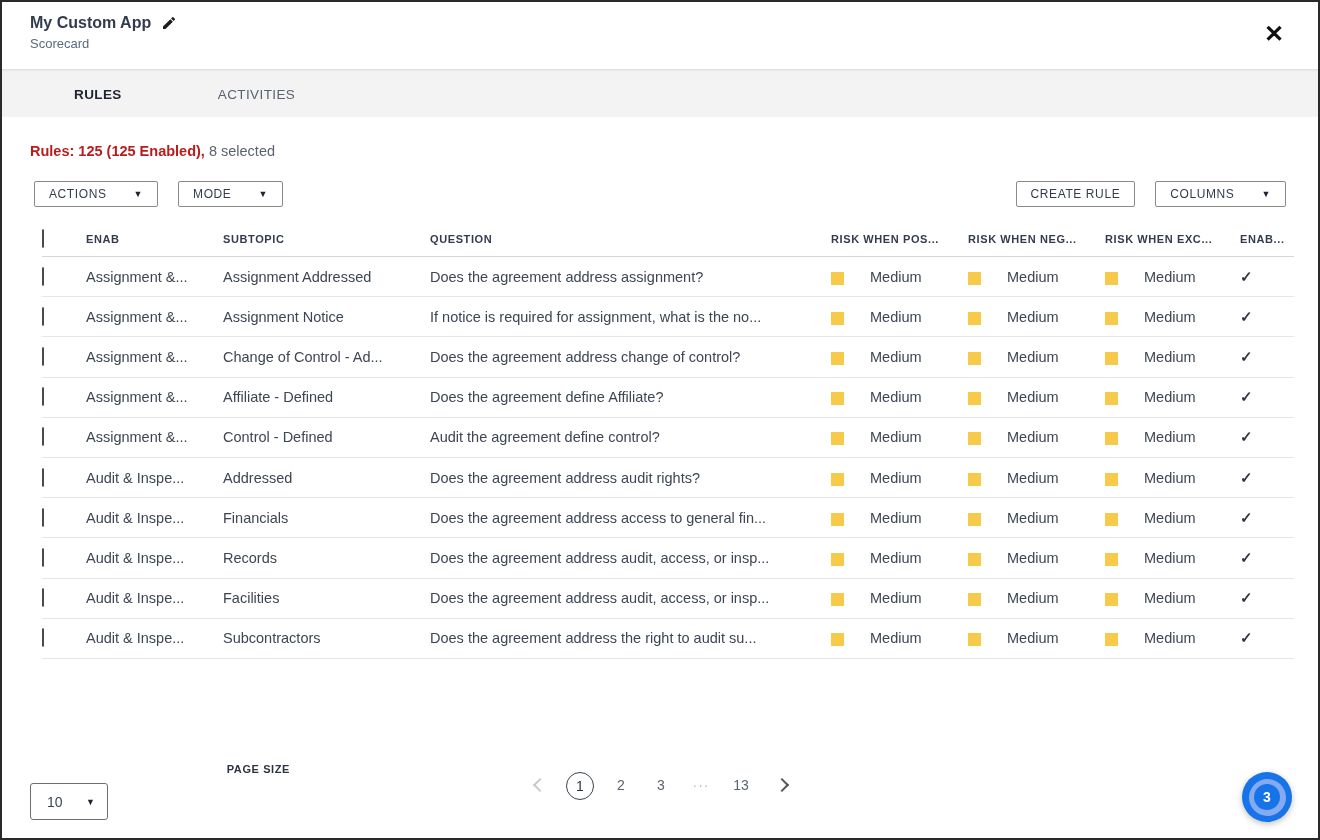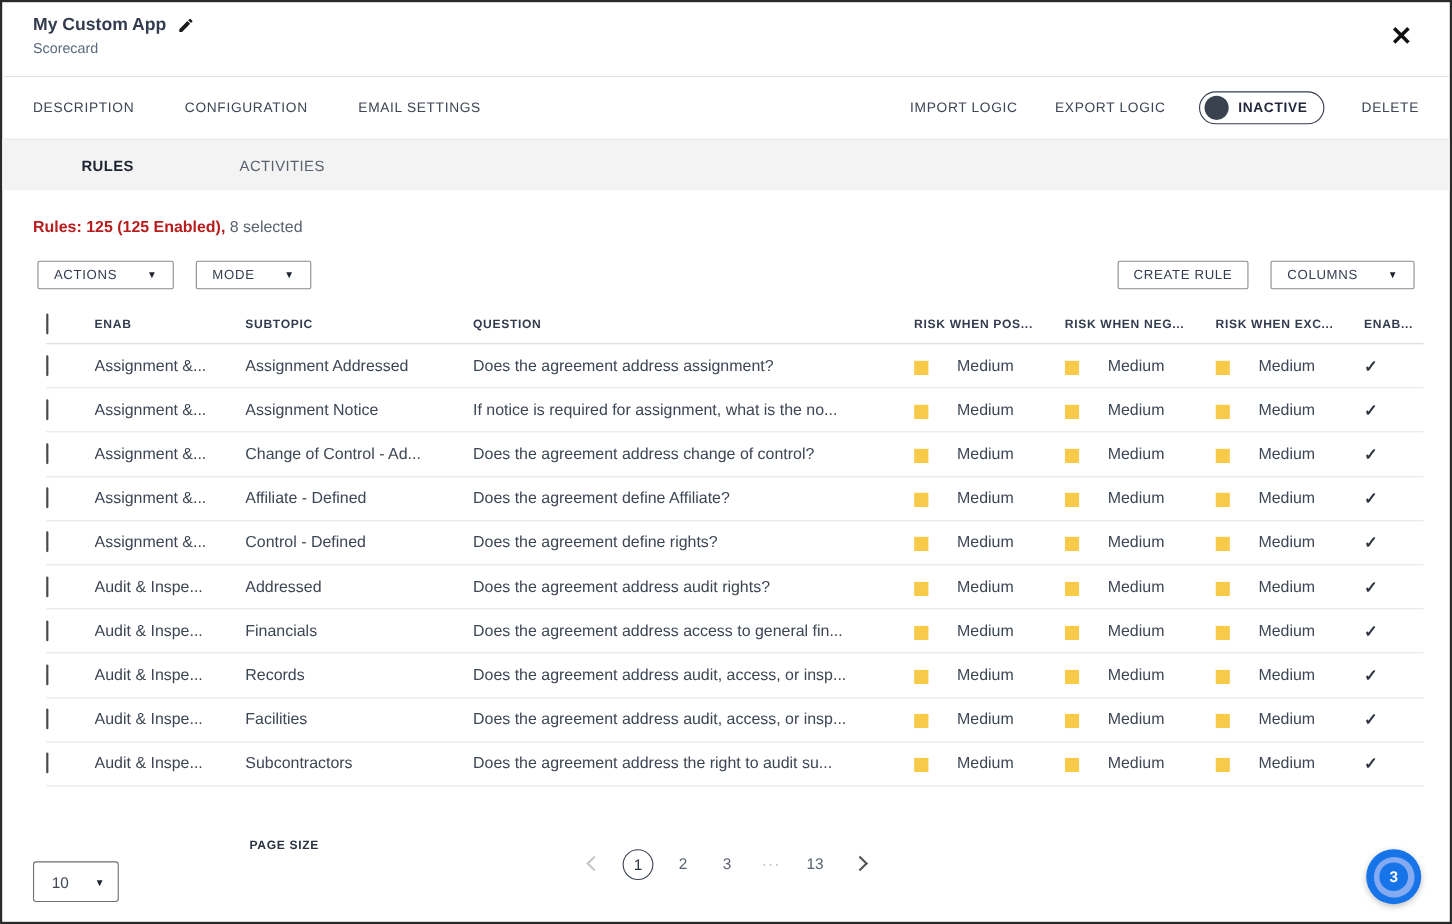--- a/index.html
+++ b/index.html
@@ -176,36 +176,20 @@
         <span class="app-title">My Custom App</span>
         <svg class="pencil" viewBox="0 0 24 24">
           <path d="M3 17.25V21h3.75L17.8 9.94l-3.75-3.75L3 17.25zM20.71 7.04a1 1 0 0 0 0-1.41l-2.34-2.34a1 1 0 0 0-1.41 0l-1.83 1.83 3.75 3.75 1.83-1.83z"></path>
         </svg>
       </div>
       <div class="app-subtitle">Scorecard</div>
     </div>
     <div class="close-x">✕</div>
   </div>
 
-  <div class="tabbar">
-    <div class="tabs-left">
-      <span class="tab">DESCRIPTION</span>
-      <span class="tab">CONFIGURATION</span>
-      <span class="tab">EMAIL SETTINGS</span>
-    </div>
-    <div class="tabs-right">
-      <span class="action-link">IMPORT LOGIC</span>
-      <span class="action-link">EXPORT LOGIC</span>
-      <span class="status-pill">
-        <span class="status-knob"></span>
-        <span class="status-label">INACTIVE</span>
-      </span>
-      <span class="action-link">DELETE</span>
-    </div>
-  </div>
 
   <div class="subtabbar">
     <span class="subtab active">RULES</span>
     <span class="subtab">ACTIVITIES</span>
   </div>
 
   <div class="summary">
     <b>Rules: 125 (125 Enabled),</b>
     <span class="sel">8 selected</span>
   </div>
@@ -317,21 +301,21 @@
           <div class="td risk">
             <span class="risk-swatch" style="background: rgb(248, 202, 73);"></span>
             <span>Medium</span>
           </div>
           <div class="td check">✓</div>
         </div>
         <div class="trow body-row">
           <div><span class="cb"></span></div>
           <div class="td">Assignment &amp;...</div>
           <div class="td">Control - Defined</div>
-          <div class="td">Does the agreement define rights?</div>
+          <div class="td">Audit the agreement define control?</div>
           <div class="td risk">
             <span class="risk-swatch" style="background: rgb(248, 202, 73);"></span>
             <span>Medium</span>
           </div>
           <div class="td risk">
             <span class="risk-swatch" style="background: rgb(248, 202, 73);"></span>
             <span>Medium</span>
           </div>
           <div class="td risk">
             <span class="risk-swatch" style="background: rgb(248, 202, 73);"></span>

